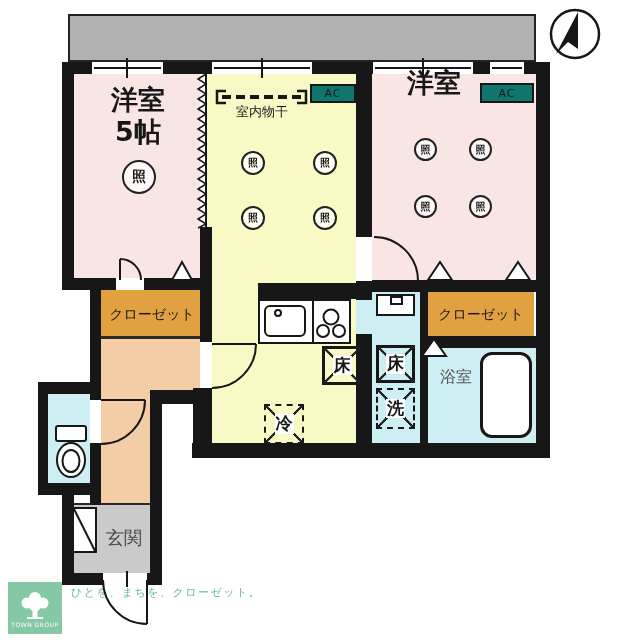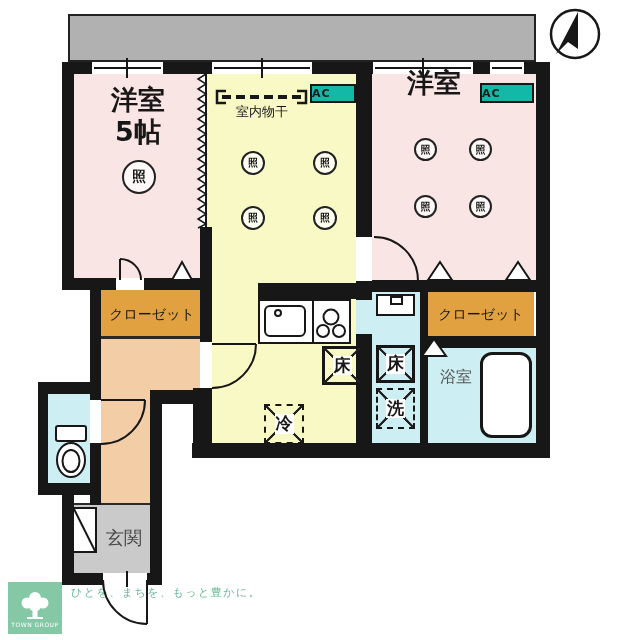--- a/index.html
+++ b/index.html
@@ -14,22 +14,22 @@
   svg.ovl{position:absolute;left:0;top:0;z-index:5;pointer-events:none;}
   .lbl{z-index:6;text-align:center;line-height:1.15;}
   .xbox{z-index:2;
     background-image:
       linear-gradient(to top right, transparent calc(50% - 1.1px), #222 calc(50% - 1.1px), #222 calc(50% + 1.1px), transparent calc(50% + 1.1px)),
       linear-gradient(to bottom right, transparent calc(50% - 1.1px), #222 calc(50% - 1.1px), #222 calc(50% + 1.1px), transparent calc(50% + 1.1px));}
   .xbox-lbl{display:flex;align-items:center;justify-content:center;}
   .xbox-lbl span{background:#fff;padding:0 1px;font-weight:bold;font-size:17px;}
   .lite{z-index:6;border:2px solid #222;border-radius:50%;background:rgba(255,255,255,.75);
         display:flex;align-items:center;justify-content:center;font-weight:bold;}
-  .acbox{z-index:4;background:#14b8a6;border:2px solid #171717;display:flex;align-items:center;
-         font-size:11px;font-weight:bold;letter-spacing:1px;}
+  .acbox{z-index:4;background:#0f766e;border:2px solid #171717;display:flex;align-items:center;
+         justify-content:center;font-size:11px;font-weight:normal;letter-spacing:1px;}
   .thin{background:#2a2a2a;z-index:2;}
 </style>
 </head>
 <body>
 
 <div id="plan">
 
   <div class="abs floor" style="left:68px;top:14px;width:468px;height:48px;background:#b1b1b1;border:2px solid #222;"></div>
   <div class="abs floor" style="left:74px;top:74px;width:126px;height:204px;background:#f9e5e3;"></div>
   <div class="abs floor" style="left:206px;top:74px;width:150px;height:369px;background:#f9f9c6;"></div>
@@ -256,16 +256,16 @@
       <span>洗</span>
     </div>
   <div class="abs lbl xbox-lbl" style="left:264px;top:404px;width:40px;height:40px;">
       <span>冷</span>
     </div>
 
   <div class="abs lbl" style="left:8px;top:622px;width:54px;font-size:6px;color:#fff;letter-spacing:.5px;z-index:6;">
     <span>TOWN GROUP</span>
   </div>
   <div class="abs" style="left:71px;top:585px;font-size:11px;color:#6cb896;letter-spacing:1.5px;z-index:4;">
-    <span>ひとを、まちを、もっと豊かに。</span>
+    <span>ひとを、まちを、クローゼット。</span>
   </div>
 
 </div>
 
 </body></html>

